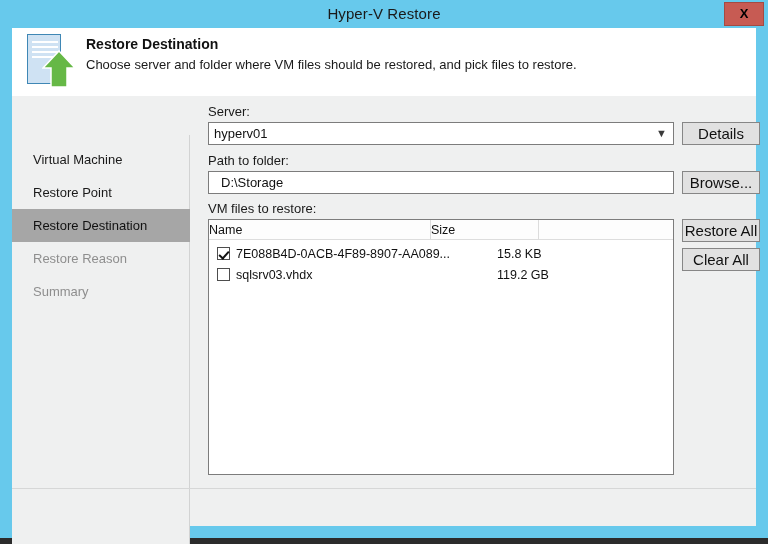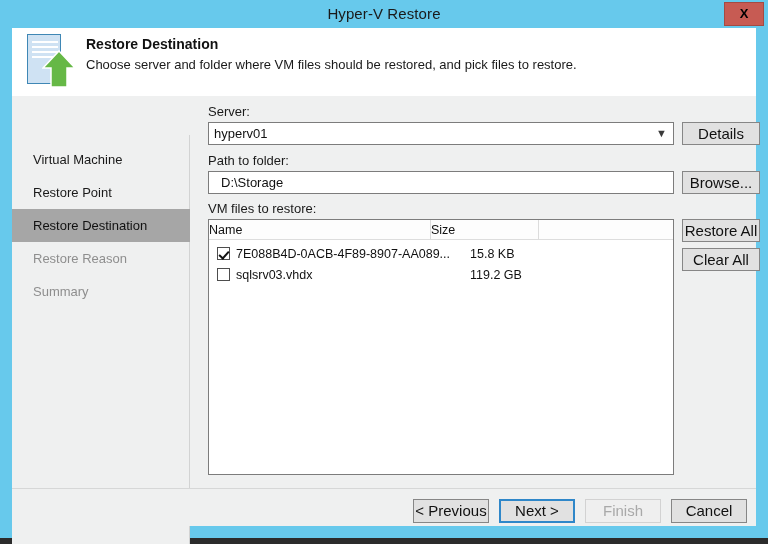--- a/index.html
+++ b/index.html
@@ -242,21 +242,21 @@
   .lv-name {
     position: absolute;
     left: 27px; top: 0;
     line-height: 20px;
     font-size: 12.5px;
     color: #111;
     white-space: nowrap;
   }
   .lv-size {
     position: absolute;
-    left: 216px; top: 0;
+    left: 243px; top: 0;
     line-height: 20px;
     font-size: 12.5px;
     color: #111;
     padding-left: 45px;
   }
 
   
   .footer-sep {
     position: absolute;
     left: 12px; top: 488px;
@@ -341,20 +341,14 @@
         </div>
       </div>
 
       <div class="btn" style="left:492px; top:123px; width:78px; height:23px; line-height:21px;">Restore All</div>
       <div class="btn" style="left:492px; top:152px; width:78px; height:23px; line-height:21px;">Clear All</div>
 
     </div>
   </div>
 
   <div class="footer-sep"></div>
-  <div class="footer">
-    <div class="btn" style="left:401px; top:10px; width:76px; height:24px; line-height:22px;">&lt; Previous</div>
-    <div class="btn default" style="left:487px; top:10px; width:76px; height:24px; line-height:20px;">Next &gt;</div>
-    <div class="btn disabled" style="left:573px; top:10px; width:76px; height:24px; line-height:22px;">Finish</div>
-    <div class="btn" style="left:659px; top:10px; width:76px; height:24px; line-height:22px;">Cancel</div>
-  </div>
 
 </div>
 
 </body></html>

